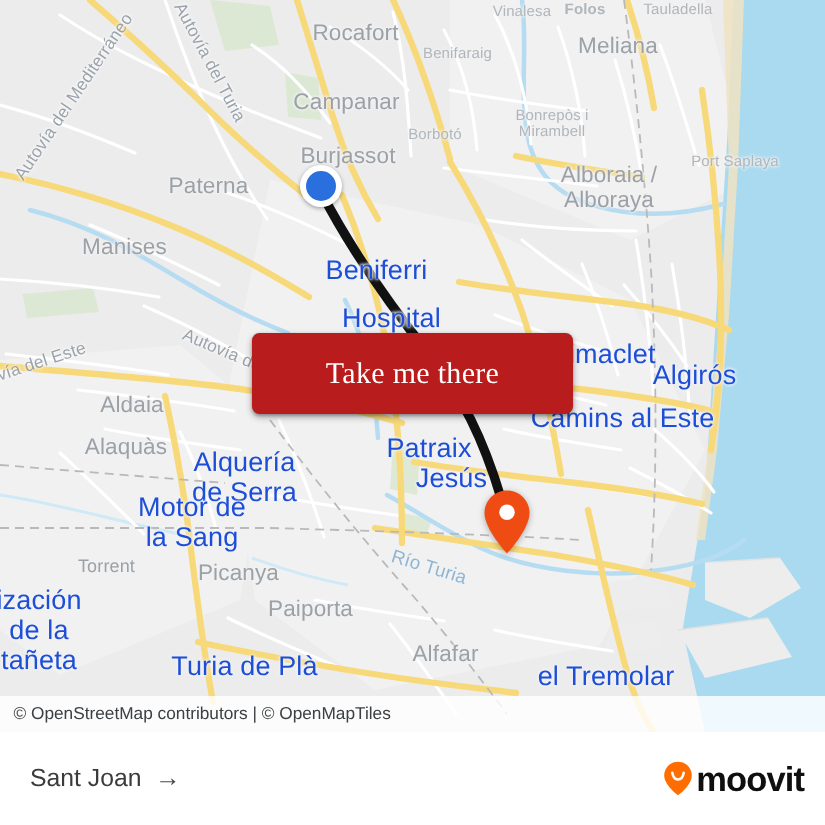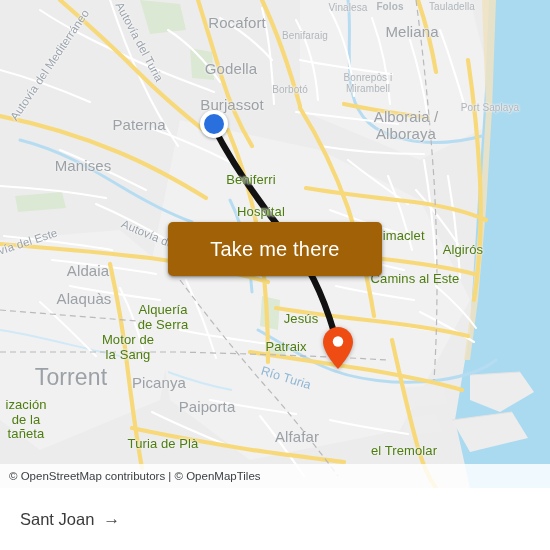--- a/index.html
+++ b/index.html
@@ -30,23 +30,23 @@
     position: absolute;
     color: #9aa0a6;
     white-space: pre;
     text-align: center;
     line-height: 1.12;
     letter-spacing: .1px;
     transform: translate(-50%, -50%);
     pointer-events: none;
     text-shadow: 0 0 2px #f2f2f2, 0 0 2px #f2f2f2, 0 0 3px #f2f2f2;
   }
-  .lbl-xl { font-size: 23px; color: #9ba1a6; }
+  .lbl-xl { font-size: 12px; color: #9ba1a6; }
   .lbl-lg { font-size: 15px; color: #9ba1a6; }
-  .lbl-md { font-size: 13px; color: #4d7c0f; }
+  .lbl-md { font-size: 18px; color: #1d4ed8; }
   .lbl-sm { font-size: 10px; color: #b0b6bb; }
   .lbl-road {
     color: #9aa2ab; font-size: 11.5px;
     text-shadow: 0 0 2px #fff, 0 0 3px #fff;
   }
   .lbl-river { color: #8fb6d4; font-size: 12.5px; }
 
   
   #origin-marker {
     position: absolute;
@@ -68,25 +68,25 @@
     left: 322px; top: 326px;
     width: 32px; height: 44px;
     filter: drop-shadow(0 1px 2px rgba(0,0,0,.3));
   }
 
   
   #take-me-there {
     position: absolute;
     left: 168px; top: 222px;
     width: 214px; height: 54px;
-    background: #a16207;
+    background: #b91c1c;
     border: none;
     border-radius: 5px;
     color: #ffffff;
-    font-family: Liberation Sans, sans-serif;
+    font-family: Liberation Serif, serif;
     font-size: 20px;
     letter-spacing: .2px;
     cursor: pointer;
     box-shadow: 0 2px 5px rgba(0,0,0,.32), 0 1px 2px rgba(0,0,0,.22);
   }
 
   
   #attribution {
     position: absolute;
     left: 0; bottom: 0;
@@ -257,37 +257,37 @@
       </g>
     </svg>
 
     <div id="labels">
         <div class="map-label lbl-lg" style="left: 237px; top: 23px;">Rocafort</div>
         <div class="map-label lbl-sm" style="left: 348px; top: 8px;">Vinalesa</div>
         <div class="map-label lbl-sm" style="left: 390px; top: 7px; font-weight: bold;">Folos</div>
         <div class="map-label lbl-sm" style="left: 452px; top: 7px;">Tauladella</div>
         <div class="map-label lbl-lg" style="left: 412px; top: 32px;">Meliana</div>
         <div class="map-label lbl-sm" style="left: 305px; top: 36px;">Benifaraig</div>
-        <div class="map-label lbl-lg" style="left: 231px; top: 69px;">Godella</div>
+        <div class="map-label lbl-lg" style="left: 231px; top: 69px;">Campanar</div>
         <div class="map-label lbl-sm" style="left: 290px; top: 90px;">Borbotó</div>
         <div class="map-label lbl-sm" style="left: 368px; top: 83px;">Bonrepòs i
 Mirambell</div>
         <div class="map-label lbl-lg" style="left: 232px; top: 105px;">Burjassot</div>
         <div class="map-label lbl-lg" style="left: 406px; top: 126px;">Alboraia /
 Alboraya</div>
         <div class="map-label lbl-sm" style="left: 490px; top: 108px;">Port Saplaya</div>
         <div class="map-label lbl-lg" style="left: 139px; top: 125px;">Paterna</div>
         <div class="map-label lbl-lg" style="left: 83px; top: 166px;">Manises</div>
         <div class="map-label lbl-md" style="left: 251px; top: 180px;">Beniferri</div>
         <div class="map-label lbl-md" style="left: 392px; top: 195px; margin-top: 41px;">Benimaclet</div>
         <div class="map-label lbl-md" style="left: 261px; top: 212px;">Hospital</div>
         <div class="map-label lbl-md" style="left: 463px; top: 250px;">Algirós</div>
         <div class="map-label lbl-lg" style="left: 88px; top: 271px;">Aldaia</div>
         <div class="map-label lbl-md" style="left: 415px; top: 279px;">Camins al Este</div>
-        <div class="map-label lbl-md" style="left: 286px; top: 299px; margin-top: 48px;">Patraix</div>
+        <div class="map-label lbl-md" style="left: 286px; top: 299px;">Patraix</div>
         <div class="map-label lbl-lg" style="left: 84px; top: 299px;">Alaquàs</div>
         <div class="map-label lbl-md" style="left: 163px; top: 318px;">Alquería
 de Serra</div>
         <div class="map-label lbl-md" style="left: 301px; top: 319px;">Jesús</div>
         <div class="map-label lbl-md" style="left: 128px; top: 348px;">Motor de
 la Sang</div>
         <div class="map-label lbl-xl" style="left: 71px; top: 378px;">Torrent</div>
         <div class="map-label lbl-lg" style="left: 159px; top: 383px;">Picanya</div>
         <div class="map-label lbl-lg" style="left: 207px; top: 407px;">Paiporta</div>
         <div class="map-label lbl-md" style="left: 26px; top: 420px;">ización
@@ -317,15 +317,22 @@
     <div id="attribution">
       <span>© OpenStreetMap contributors | © OpenMapTiles</span>
     </div>
   </div>
 
   <div id="footer">
     <div id="route-summary">
       <span>Sant Joan</span>
       <span id="route-arrow-icon">→</span>
     </div>
+    <div id="moovit-logo">
+      <svg width="20" height="24" viewBox="0 0 20 24">
+        <path d="M10 0.8 C4.9 0.8 0.8 4.9 0.8 10 C0.8 16.6 10 23.2 10 23.2 C10 23.2 19.2 16.6 19.2 10 C19.2 4.9 15.1 0.8 10 0.8 Z" fill="#ff6d00"></path>
+        <path d="M6.2 8.2 C6.7 11.2 8.2 12.6 10 12.6 C11.8 12.6 13.3 11.2 13.8 8.2" stroke="#ffffff" stroke-width="1.7" fill="none" stroke-linecap="round"></path>
+      </svg>
+      <span id="moovit-wordmark">moovit</span>
+    </div>
   </div>
 
 </div>
 
 </body></html>

